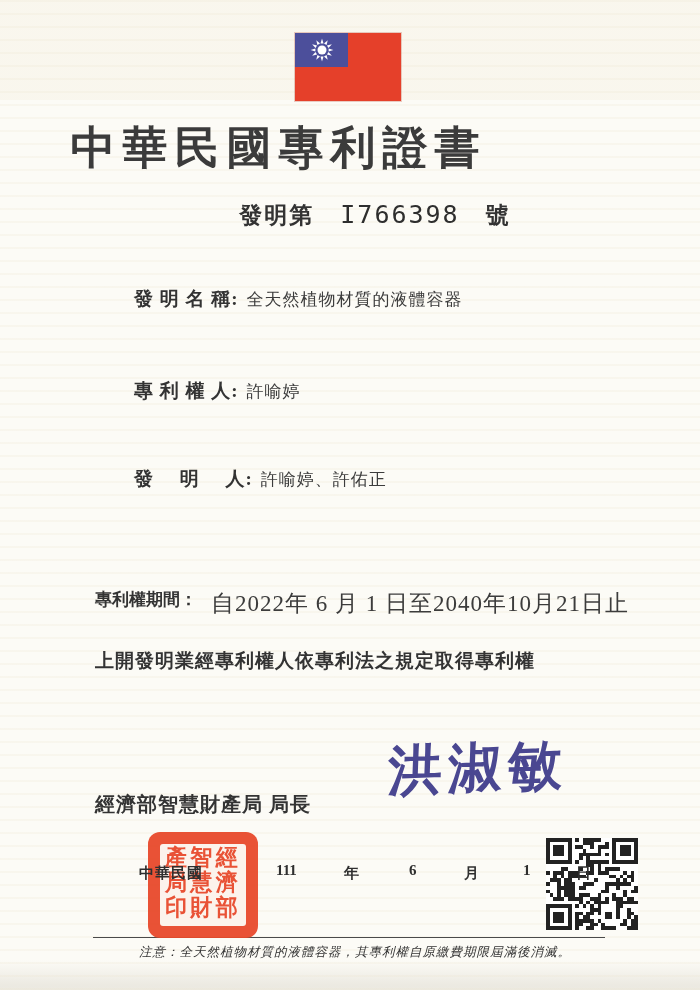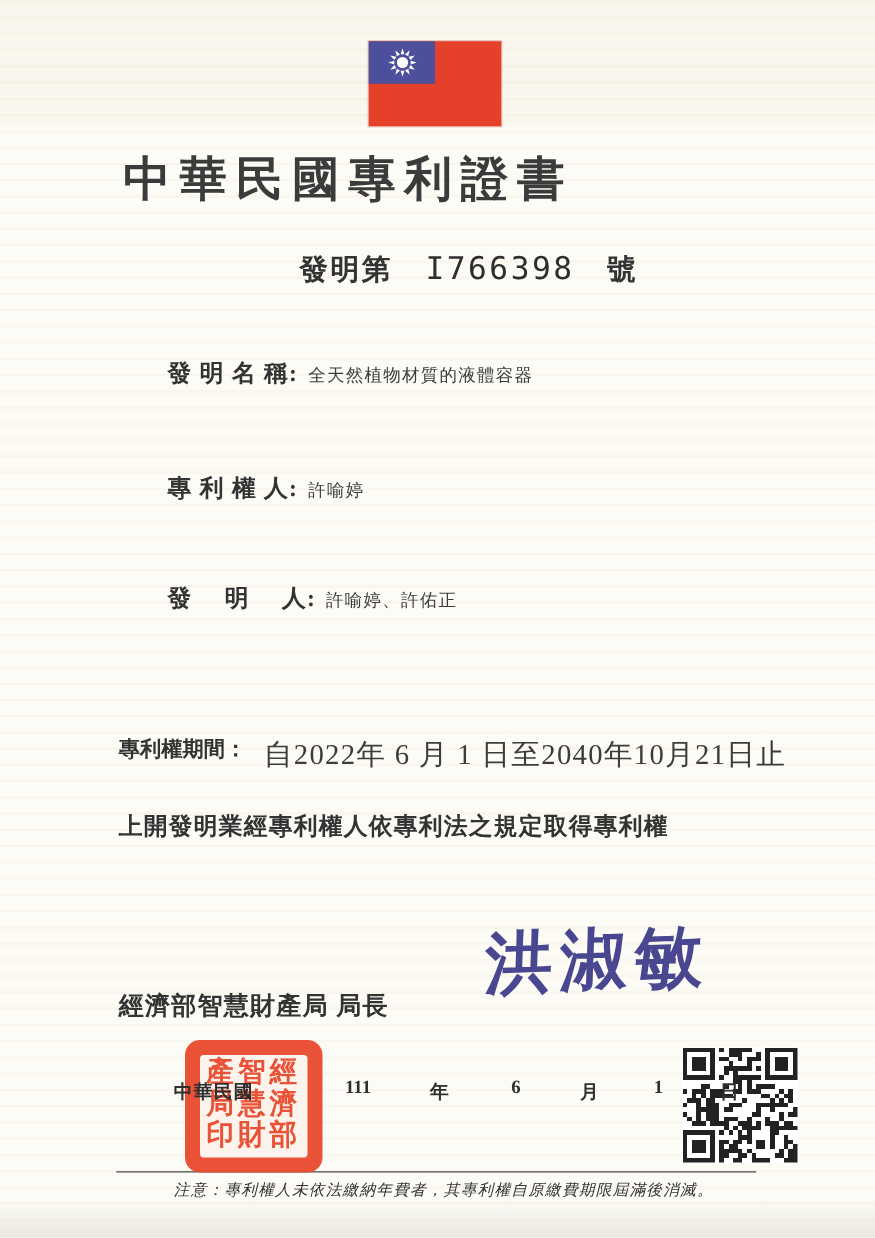--- a/index.html
+++ b/index.html
@@ -24,39 +24,39 @@
   }
   .flag .canton{
     position:absolute;left:0;top:0;width:53px;height:34px;
     background:var(--flag-blue,#4c4f9b);
     display:flex;align-items:center;justify-content:center;
   }
   .flag svg{display:block;}
   
   .title{
     position:absolute;left:0;top:118px;width:557px;
-    text-align:center;font-size:38px;font-weight:bold;
+    text-align:center;font-size:45px;font-weight:bold;
     letter-spacing:7px;color:#3b3b3b;
   }
   
   .certline{
     position:absolute;left:0;top:200px;width:700px;
     display:flex;justify-content:center;align-items:baseline;gap:26px;padding-left:25px;
   }
   .certline .cjk{font-size:23px;font-weight:bold;letter-spacing:2px;color:#333;}
   .certline .num{
     font-family:"DejaVu Sans Mono","Liberation Mono",monospace;
     font-size:25px;letter-spacing:2px;color:#2e2e2e;
   }
   
   .field{
     position:absolute;left:95px;display:flex;align-items:baseline;margin-left:39px;
   }
   .field .lbl{font-size:19px;font-weight:bold;letter-spacing:1px;color:#333;white-space:pre;}
-  .field .val{font-size:14px;margin-left:8px;color:#3c3c3c;letter-spacing:1px;text-align:right;}
+  .field .val{font-size:17px;margin-left:8px;color:#3c3c3c;letter-spacing:1px;text-align:right;}
   .f-name{top:286px;}
   .f-patentee{top:378px;}
   .f-inventor{top:466px;}
   
   .term{position:absolute;left:95px;top:588px;display:flex;align-items:flex-start;}
   .term .lbl{font-size:17px;font-weight:bold;color:#333;}
   .term .val{font-size:23px;margin-left:14px;color:#3c3c3c;letter-spacing:1px;}
   
   .statement{position:absolute;left:95px;top:648px;font-size:19px;font-weight:bold;color:#333;letter-spacing:1px;}
   .issuer{position:absolute;left:95px;top:760px;font-size:20px;font-weight:bold;color:#333;letter-spacing:1px;margin-top:31px;}
@@ -411,15 +411,15 @@
         <rect x="18" y="0" width="7" height="7" fill="#222222"></rect>
         <rect x="19" y="1" width="5" height="5" fill="#ffffff"></rect>
         <rect x="20" y="2" width="3" height="3" fill="#222222"></rect>
         <rect x="0" y="18" width="7" height="7" fill="#222222"></rect>
         <rect x="1" y="19" width="5" height="5" fill="#ffffff"></rect>
         <rect x="2" y="20" width="3" height="3" fill="#222222"></rect>
       </svg>
   </div>
 
   <div class="rule"></div>
-  <div class="note">注意：專利權人未依法繳納年費者，其專利權自原繳費期限屆滿後消滅。</div>
+  <div class="note">注意：全天然植物材質的液體容器，其專利權自原繳費期限屆滿後消滅。</div>
 
 </div>
 
 </body></html>

